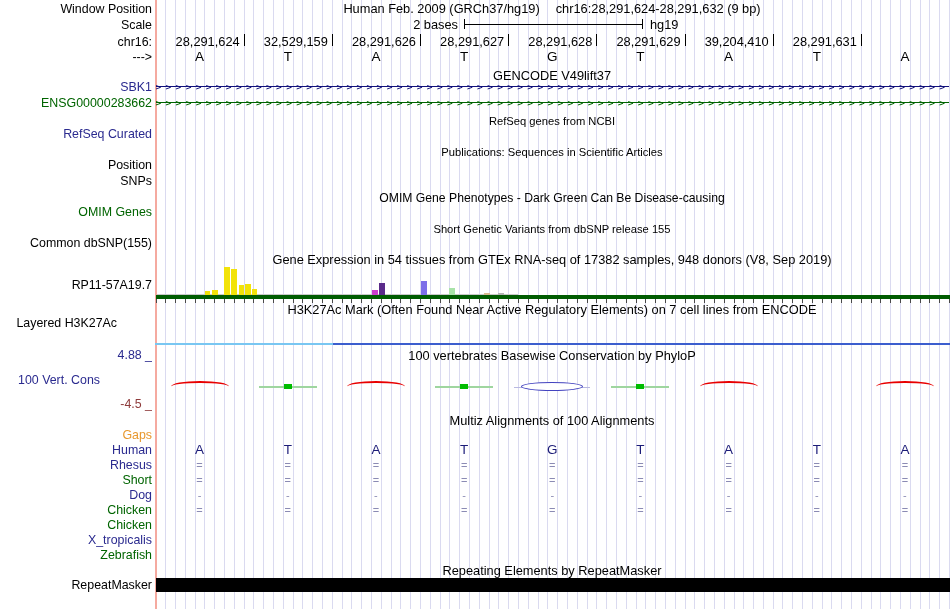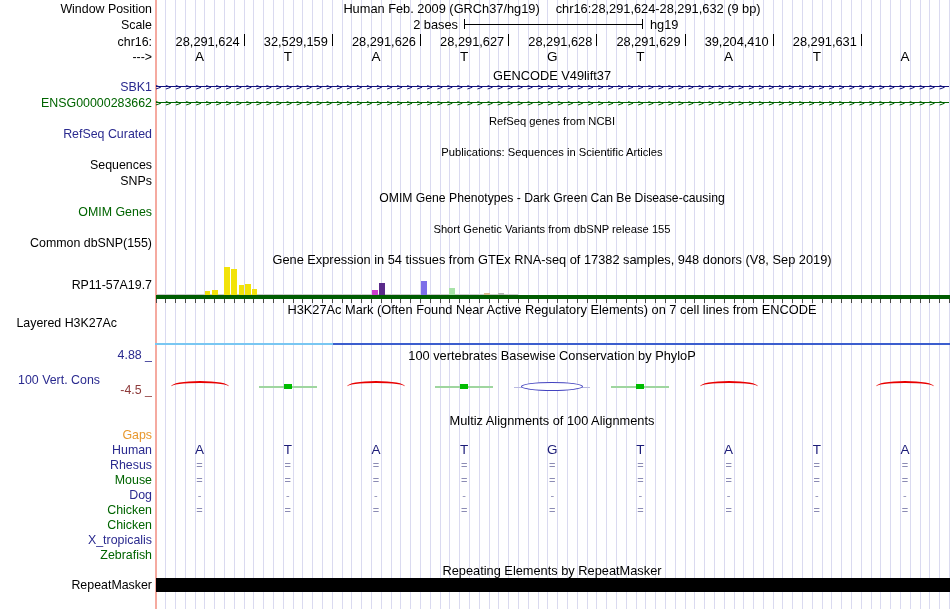--- a/index.html
+++ b/index.html
@@ -177,21 +177,21 @@
   <div id="genes">
       <div class="llabel" style="top: 80px; color: rgb(42, 42, 143);">SBK1</div>
       <div class="generow" style="top: 81px; color: rgb(16, 16, 122);"><div class="geneline" style="background: rgb(16, 16, 122);"></div><span>&gt;&gt;&gt;&gt;&gt;&gt;&gt;&gt;&gt;&gt;&gt;&gt;&gt;&gt;&gt;&gt;&gt;&gt;&gt;&gt;&gt;&gt;&gt;&gt;&gt;&gt;&gt;&gt;&gt;&gt;&gt;&gt;&gt;&gt;&gt;&gt;&gt;&gt;&gt;&gt;&gt;&gt;&gt;&gt;&gt;&gt;&gt;&gt;&gt;&gt;&gt;&gt;&gt;&gt;&gt;&gt;&gt;&gt;&gt;&gt;&gt;&gt;&gt;&gt;&gt;&gt;&gt;&gt;&gt;&gt;&gt;&gt;&gt;&gt;&gt;&gt;&gt;&gt;&gt;&gt;</span></div>
       <div class="llabel" style="top: 96px; color: rgb(0, 100, 0);">ENSG00000283662</div>
       <div class="generow" style="top: 97px; color: rgb(0, 100, 0);"><div class="geneline" style="background: rgb(0, 100, 0);"></div><span>&gt;&gt;&gt;&gt;&gt;&gt;&gt;&gt;&gt;&gt;&gt;&gt;&gt;&gt;&gt;&gt;&gt;&gt;&gt;&gt;&gt;&gt;&gt;&gt;&gt;&gt;&gt;&gt;&gt;&gt;&gt;&gt;&gt;&gt;&gt;&gt;&gt;&gt;&gt;&gt;&gt;&gt;&gt;&gt;&gt;&gt;&gt;&gt;&gt;&gt;&gt;&gt;&gt;&gt;&gt;&gt;&gt;&gt;&gt;&gt;&gt;&gt;&gt;&gt;&gt;&gt;&gt;&gt;&gt;&gt;&gt;&gt;&gt;&gt;&gt;&gt;&gt;&gt;&gt;&gt;</span></div>
     </div>
 
   <div class="ctitle small" style="top:114px">RefSeq genes from NCBI</div>
   <div class="llabel navy" style="top:127px">RefSeq Curated</div>
   <div class="ctitle small" style="top:145px">Publications: Sequences in Scientific Articles</div>
-  <div class="llabel" style="top:158px">Sequences</div>
+  <div class="llabel" style="top:158px">Position</div>
   <div class="llabel" style="top:174px">SNPs</div>
 
   <div class="ctitle green" style="top:191px;font-size:12.2px">OMIM Gene Phenotypes - Dark Green Can Be Disease-causing</div>
   <div class="llabel green" style="top:205px">OMIM Genes</div>
   <div class="ctitle small" style="top:222px">Short Genetic Variants from dbSNP release 155</div>
   <div class="llabel" style="top:236px">Common dbSNP(155)</div>
 
   <div class="ctitle" style="top:253px">Gene Expression in 54 tissues from GTEx RNA-seq of 17382 samples, 948 donors (V8, Sep 2019)</div>
   <div class="llabel" style="top:278px">RP11-57A19.7</div>
   <div class="gtex-grayline"></div>
@@ -299,21 +299,21 @@
   <div class="ctitle" style="top:303px">H3K27Ac Mark (Often Found Near Active Regulatory Elements) on 7 cell lines from ENCODE</div>
   <div class="llabel" style="top:316px;width:117px">Layered H3K27Ac</div>
   <div id="h3ksegs">
       <div class="h3kline" style="left: 155px; width: 178px; background: rgb(121, 199, 242);"></div>
       <div class="h3kline" style="left: 333px; width: 617px; background: rgb(60, 94, 206);"></div>
     </div>
 
   <div class="ctitle navy" style="top:349px">100 vertebrates Basewise Conservation by PhyloP</div>
   <div class="llabel navy" style="top:348px">4.88 _</div>
   <div class="llabel navy" style="top:373px;width:100px">100 Vert. Cons</div>
-  <div class="llabel dred" style="top:383px">-4.5 _</div>
+  <div class="llabel dred" style="top:397px">-4.5 _</div>
   <div id="consmarks">
       <div class="consarc" style="left: 170.585px;"></div>
       <div class="consline" style="left: 258.755px;"></div>
       <div class="consbox" style="left: 283.755px;"></div>
       <div class="consarc" style="left: 346.925px;"></div>
       <div class="consline" style="left: 435.095px;"></div>
       <div class="consbox" style="left: 460.095px;"></div>
       <div class="conslensline" style="left: 514.265px;"></div>
       <div class="conslens" style="left: 521.265px;"></div>
       <div class="consline" style="left: 611.435px;"></div>
@@ -338,21 +338,21 @@
       <div class="llabel" style="top: 458.1px; color: rgb(42, 42, 143);">Rhesus</div>
       <div class="aligncell" style="left: 187.585px; top: 459.1px;">=</div>
       <div class="aligncell" style="left: 275.755px; top: 459.1px;">=</div>
       <div class="aligncell" style="left: 363.925px; top: 459.1px;">=</div>
       <div class="aligncell" style="left: 452.095px; top: 459.1px;">=</div>
       <div class="aligncell" style="left: 540.265px; top: 459.1px;">=</div>
       <div class="aligncell" style="left: 628.435px; top: 459.1px;">=</div>
       <div class="aligncell" style="left: 716.605px; top: 459.1px;">=</div>
       <div class="aligncell" style="left: 804.775px; top: 459.1px;">=</div>
       <div class="aligncell" style="left: 892.945px; top: 459.1px;">=</div>
-      <div class="llabel" style="top: 473.15px; color: rgb(0, 100, 0);">Mouse</div>
+      <div class="llabel" style="top: 473.15px; color: rgb(0, 100, 0);">Short</div>
       <div class="aligncell" style="left: 187.585px; top: 474.15px;">=</div>
       <div class="aligncell" style="left: 275.755px; top: 474.15px;">=</div>
       <div class="aligncell" style="left: 363.925px; top: 474.15px;">=</div>
       <div class="aligncell" style="left: 452.095px; top: 474.15px;">=</div>
       <div class="aligncell" style="left: 540.265px; top: 474.15px;">=</div>
       <div class="aligncell" style="left: 628.435px; top: 474.15px;">=</div>
       <div class="aligncell" style="left: 716.605px; top: 474.15px;">=</div>
       <div class="aligncell" style="left: 804.775px; top: 474.15px;">=</div>
       <div class="aligncell" style="left: 892.945px; top: 474.15px;">=</div>
       <div class="llabel" style="top: 488.2px; color: rgb(42, 42, 143);">Dog</div>

